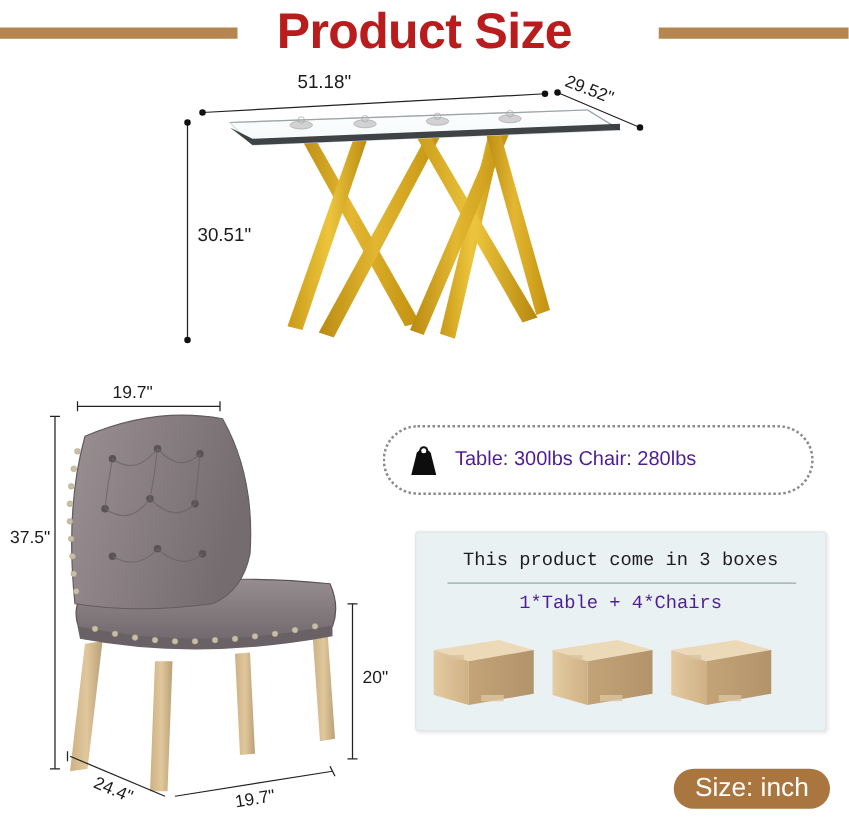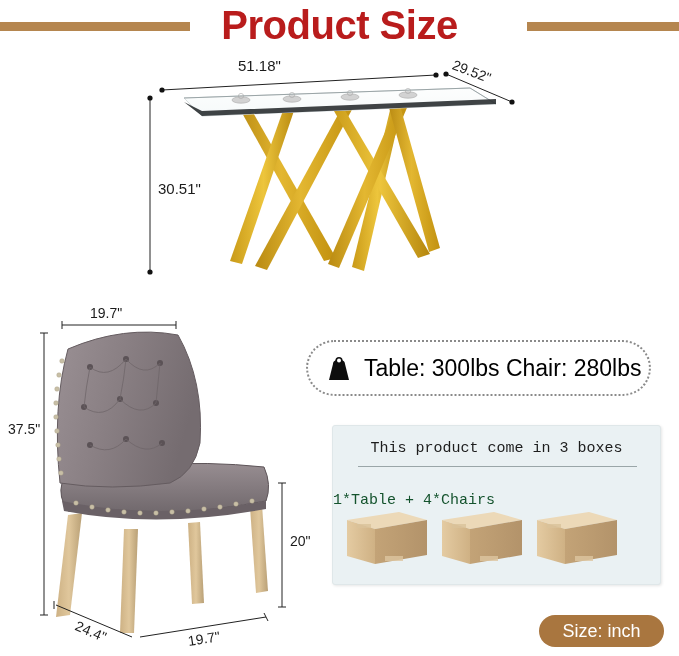--- a/index.html
+++ b/index.html
@@ -34,46 +34,46 @@
   
   .chair-fig { position:absolute; left:28px; top:315px; width:290px; height:330px; }
 
   
   .weight-pill {
     position:absolute; left:306px; top:340px; width:345px; height:56px;
     border:2px dotted #8a8a8a; border-radius:28px;
     display:flex; align-items:center; gap:10px; padding-left:16px;
     background:#fff;
   }
-  .weight-text { font-size:23px; color:#000000; white-space:nowrap; }
+  .weight-text { font-size:16px; color:#4c1d95; white-space:nowrap; }
 
   
   .boxes-panel {
     position:absolute; left:332px; top:425px; width:329px; height:160px;
     background:#eaf1f3; border:1px solid #dfe7e9; border-radius:3px;
     box-shadow:1px 1px 3px rgba(0,0,0,.10);
     font-family:Liberation Mono, monospace;
   }
   .bp-line1 {
     position:absolute; left:0; top:14px; width:100%; text-align:center;
     font-size:15px; color:#1d1d1d;
   }
   .bp-div { position:absolute; left:25px; top:40px; width:279px; height:1px; background:#9aa6a8; }
   .bp-line2 {
-    position:absolute; left:0; top:48px; width:100%; 
-    font-size:15px; color:#14532d;margin-top:18px;
+    position:absolute; left:0; top:48px; width:100%; text-align:center;
+    font-size:15px; color:#4c1d95;
   }
   .bp-boxes { position:absolute; left:8px; top:76px; width:313px; height:72px; }
 
   
   .size-badge {
     position:absolute; left:539px; top:615px; width:125px; height:32px;
     background:#a9763f; border-radius:16px;
     display:flex; align-items:center; justify-content:center;
-    color:#fff; font-size:18px;
+    color:#fff; font-size:21px;
   }
 </style>
 </head>
 <body>
 
 <div id="page">
 
   <div class="header">
     <div class="hdr-rule left"></div>
     <div class="hdr-rule right"></div>

